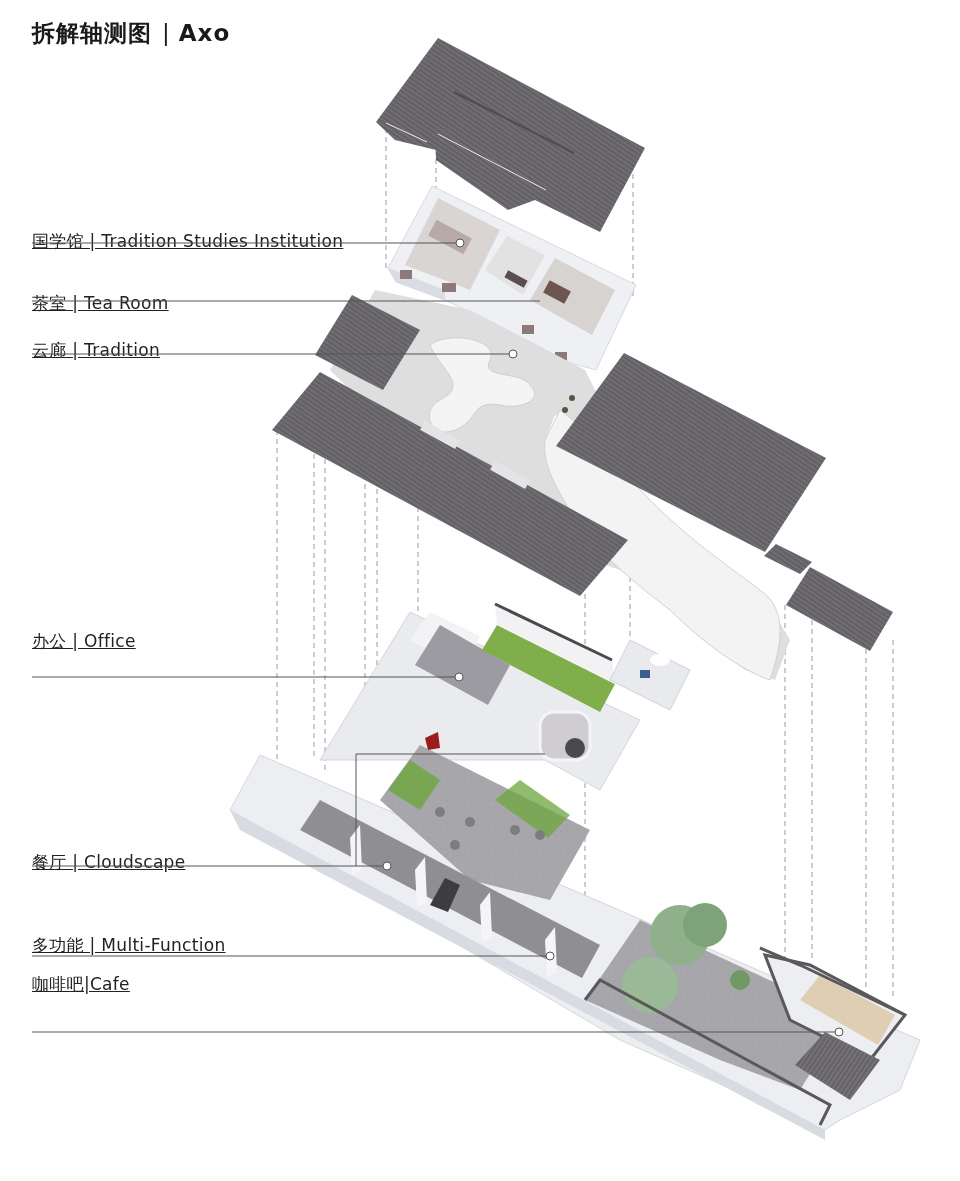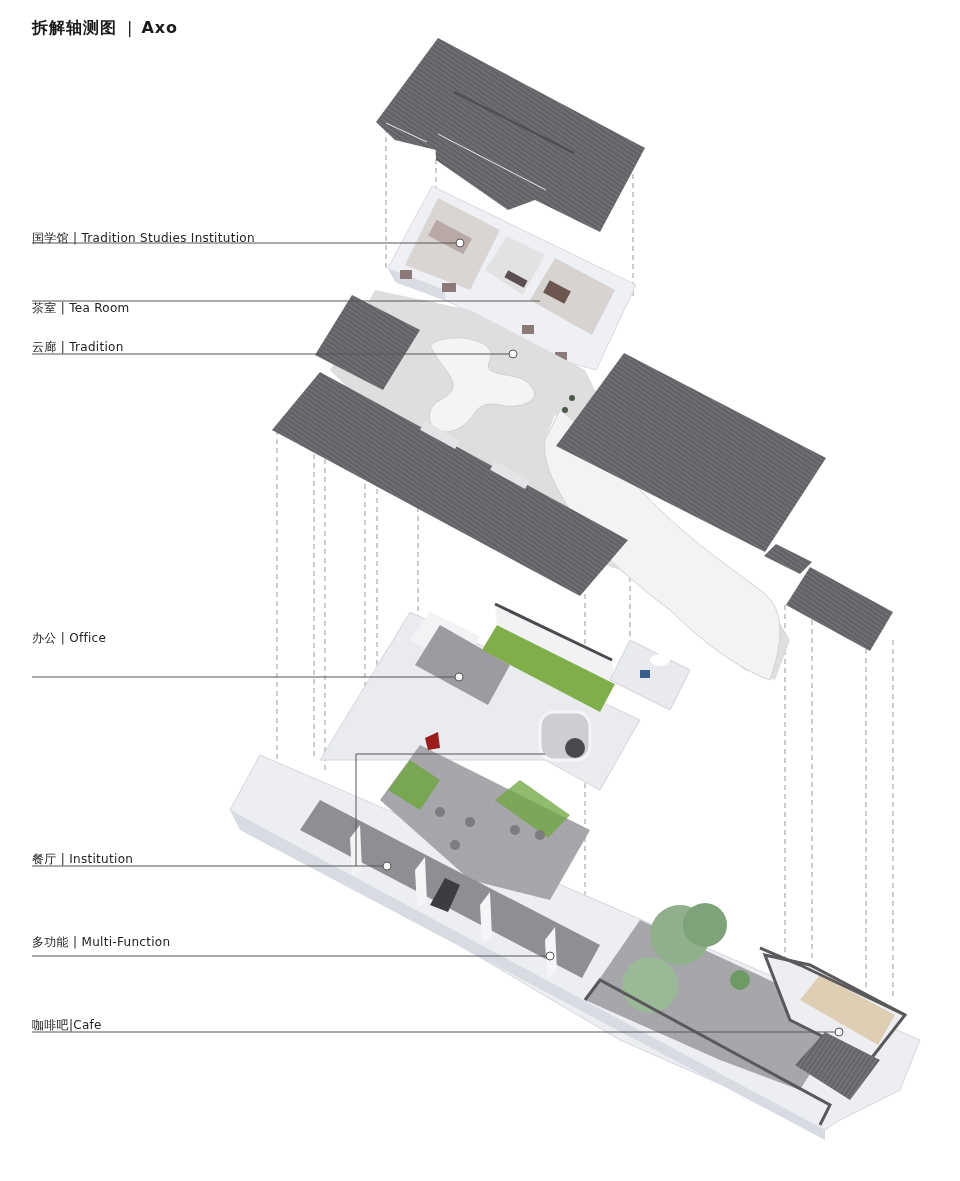--- a/index.html
+++ b/index.html
@@ -1,36 +1,36 @@
 <!DOCTYPE html>
 <html><head>
 <meta charset="utf-8">
 <style>
   html, body { margin: 0; padding: 0; background: #ffffff; }
   body { width: 960px; height: 1181px; position: relative; overflow: hidden;
          font-family: "DejaVu Sans", "Liberation Sans", sans-serif; color: #1a1a1a; }
-  .title { position: absolute; left: 32px; top: 18px; font-size: 16px; font-weight: bold; letter-spacing: 1px; }
+  .title { position: absolute; left: 32px; top: 18px; font-size: 23px; font-weight: bold; letter-spacing: 1px; }
   .title .sep { margin: 0 8px 0 10px; font-weight: normal; }
-  .label { position: absolute; left: 32px; font-size: 12px; letter-spacing: 0.3px; color: #222; white-space: nowrap; }
+  .label { position: absolute; left: 32px; font-size: 17px; letter-spacing: 0.3px; color: #222; white-space: nowrap; text-decoration: underline; }
   svg.diagram { position: absolute; left: 0; top: 0; }
 </style>
 </head>
 <body>
 
 <div class="title">
   <span>拆解轴测图</span><span class="sep">|</span><span>Axo</span>
 </div>
 
 <div class="label" style="top:230px">国学馆 | Tradition Studies Institution</div>
-<div class="label" style="top:300px">茶室 | Tea Room</div>
+<div class="label" style="top:292px">茶室 | Tea Room</div>
 <div class="label" style="top:339px">云廊 | Tradition</div>
 <div class="label" style="top:630px">办公 | Office</div>
-<div class="label" style="top:851px">餐厅 | Institution</div>
+<div class="label" style="top:851px">餐厅 | Cloudscape</div>
 <div class="label" style="top:934px">多功能 | Multi-Function</div>
-<div class="label" style="top:1017px">咖啡吧|Cafe</div>
+<div class="label" style="top:973px">咖啡吧|Cafe</div>
 
 <svg class="diagram" width="960" height="1181" viewBox="0 0 960 1181">
   <defs>
     <pattern id="tiles" width="4" height="4" patternUnits="userSpaceOnUse" patternTransform="rotate(-56)">
       <rect width="4" height="4" fill="#706e72"></rect>
       <rect width="1.5" height="4" fill="#5e5c60"></rect>
     </pattern>
     <pattern id="tiles2" width="4" height="4" patternUnits="userSpaceOnUse" patternTransform="rotate(34)">
       <rect width="4" height="4" fill="#747276"></rect>
       <rect width="1.5" height="4" fill="#605e62"></rect>

